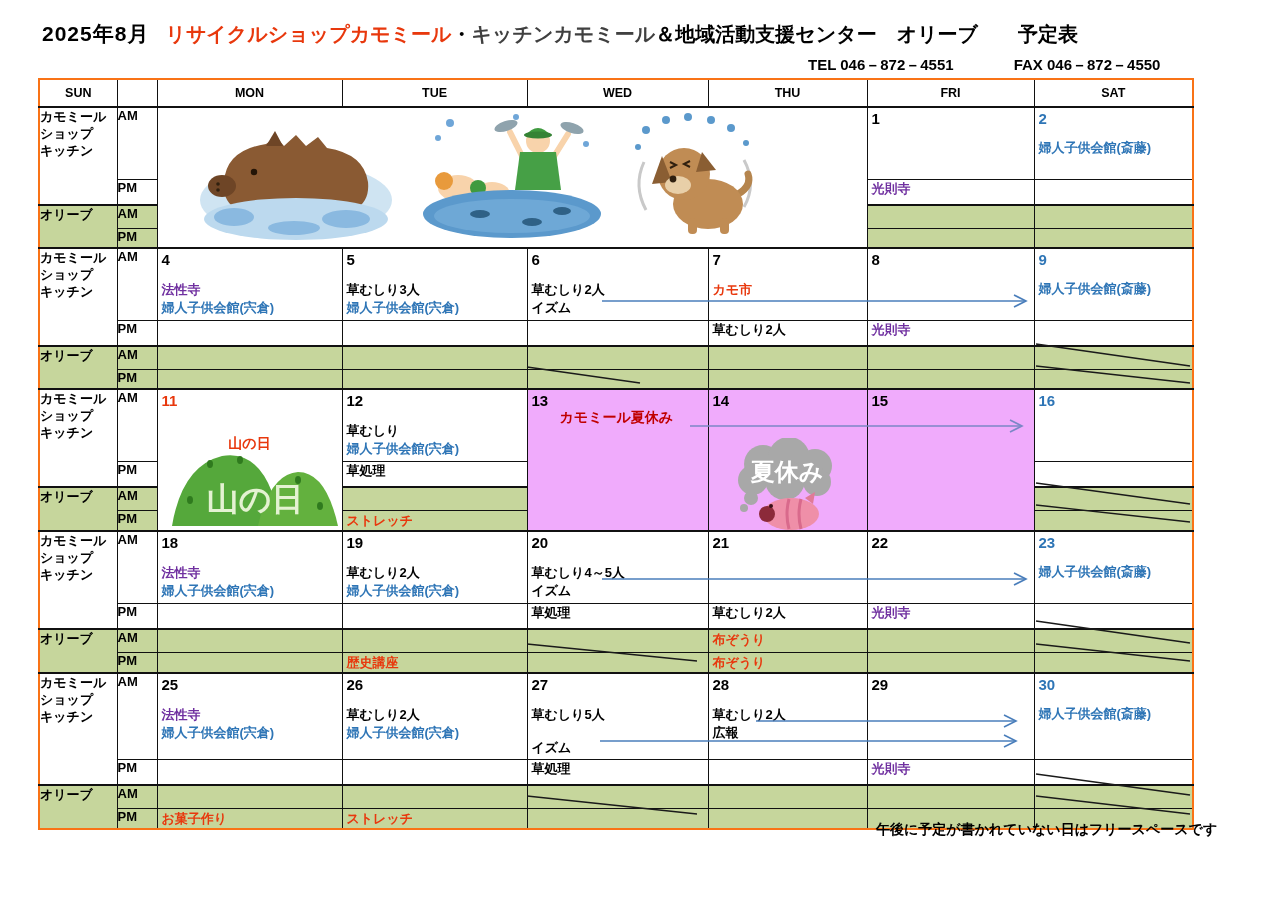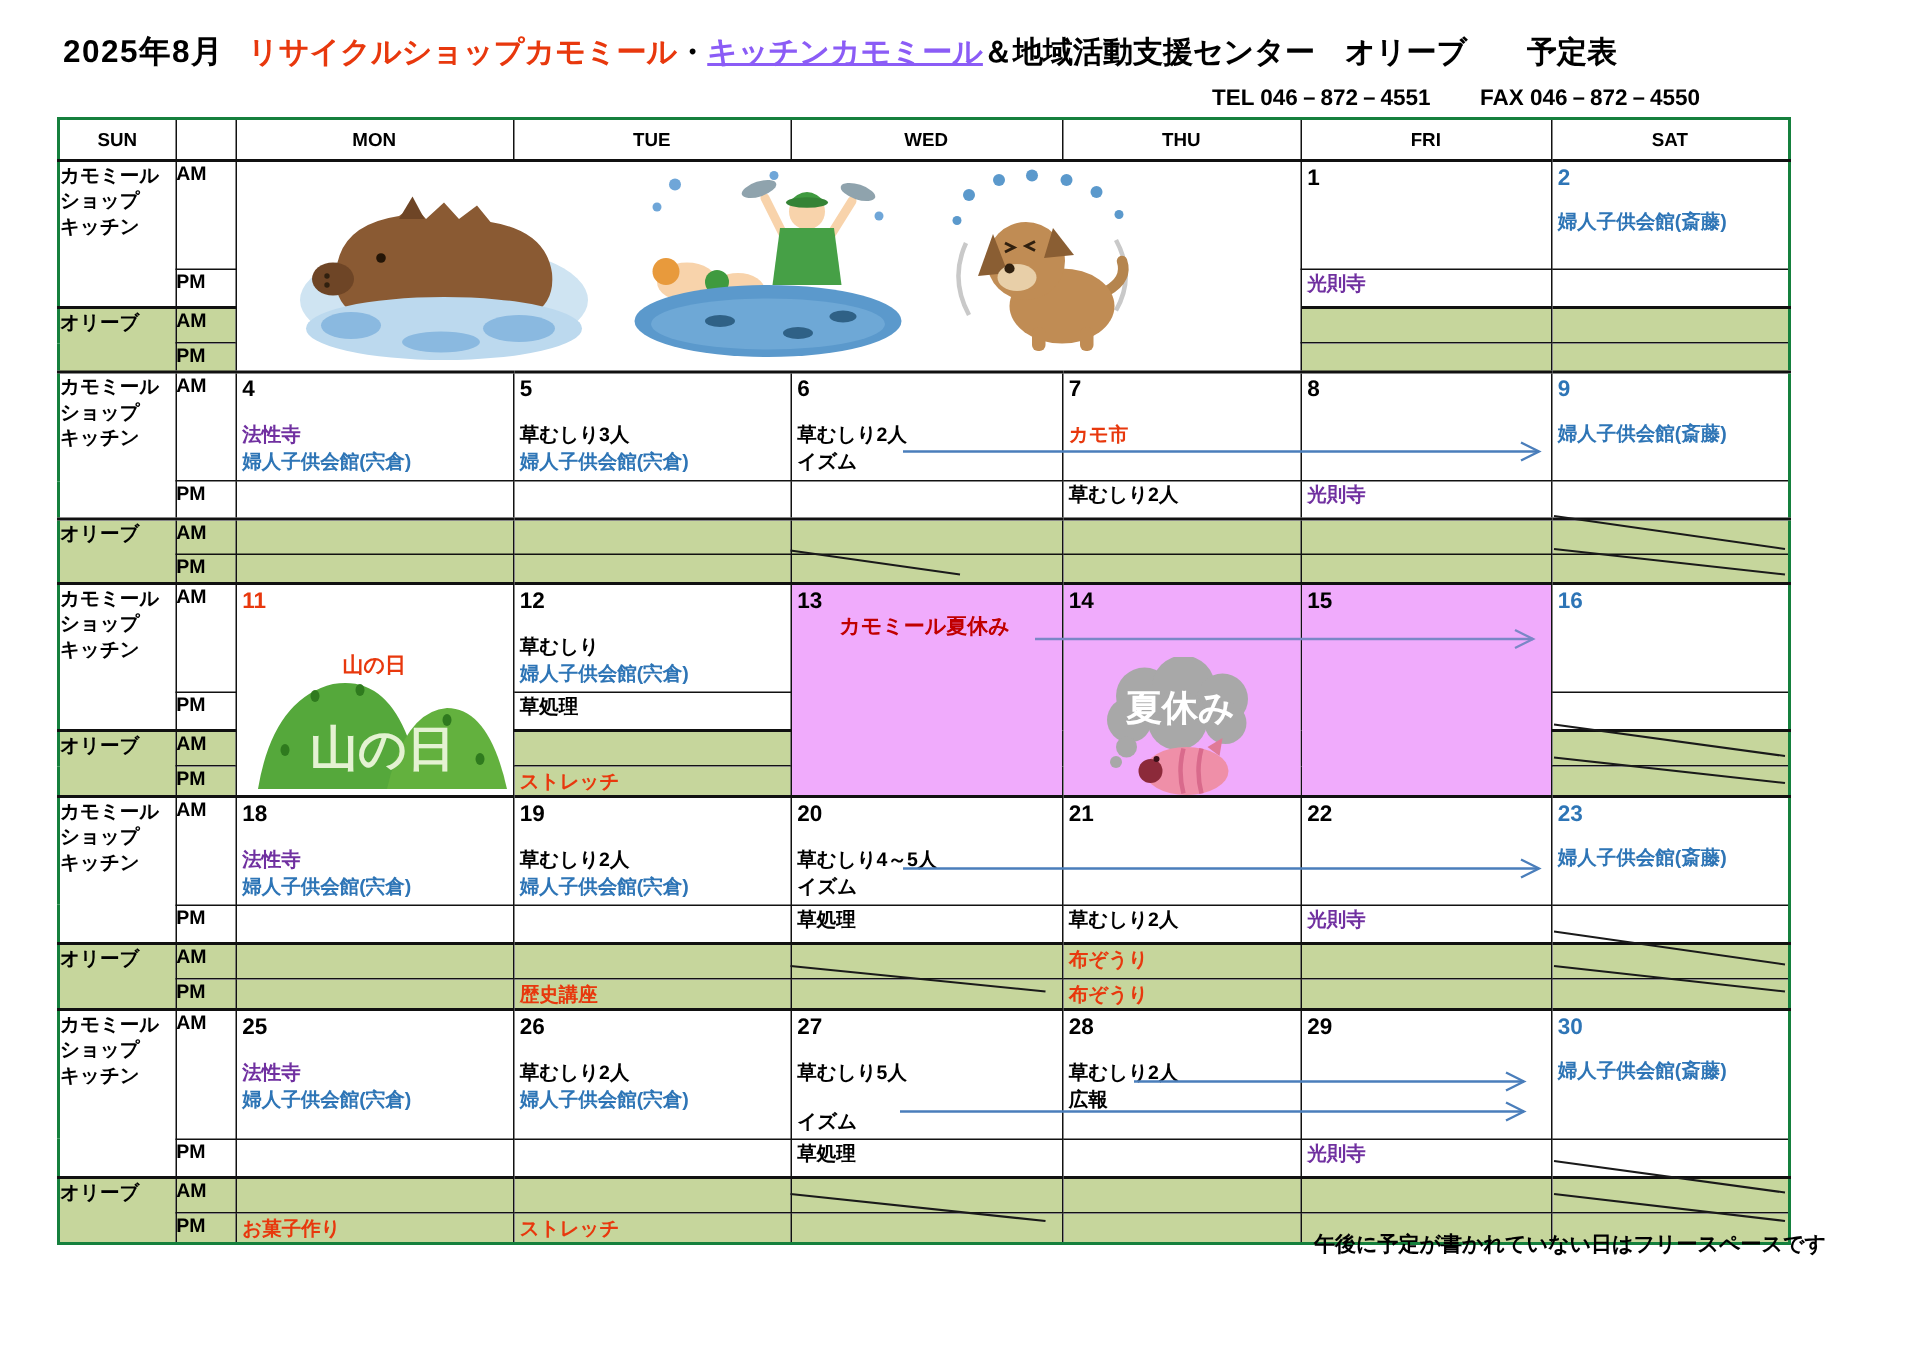--- a/index.html
+++ b/index.html
@@ -4,28 +4,28 @@
 <style>
   html,body{margin:0;padding:0;background:#fff;}
   body{font-family:"Liberation Sans","DejaVu Sans",sans-serif;}
   .page{position:relative;width:1280px;height:905px;background:#fff;overflow:hidden;padding-left:40px;}
 
   
   .title{position:absolute;left:42px;top:20px;display:flex;align-items:baseline;
          font-weight:bold;font-size:20px;color:#000;white-space:pre;}
   .title .month{font-size:21px;margin-right:16px;letter-spacing:1px;}
   .t-red{color:#e8380d;}
-  .t-blue{color:#8b5cf6;text-decoration:underline;}
-  .contact{position:absolute;left:808px;top:56px;display:flex;gap:33px;
+  .t-blue{color:#404040;}
+  .contact{position:absolute;left:808px;top:56px;display:flex;gap:60px;
            font-weight:bold;font-size:15px;color:#000;white-space:pre;}
   .note{position:absolute;left:876px;top:821px;font-weight:bold;font-size:14px;color:#000;}
 
   
   table.cal{position:absolute;left:38px;top:78px;border-collapse:collapse;table-layout:fixed;
-            width:1154px;border:2px solid #15803d;}
+            width:1154px;border:2px solid #f97316;}
   table.cal th,table.cal td{border:1px solid #111;padding:0;vertical-align:top;overflow:hidden;
             font-weight:bold;font-size:13px;color:#000;}
   tr.hdr th{height:26px;text-align:center;vertical-align:middle;font-size:12.5px;background:#fff;}
   .sunh{color:#e8380d;} .sath{color:#2e75b6;}
   tr.am  td{height:71px;border-top:2px solid #111;}
   tr.am5 td{height:85px;border-top:2px solid #111;}
   tr.pm  td{height:24px;}
   tr.oam td{height:22px;border-top:2px solid #111;}
   tr.opm td{height:18px;}
   td.olive{background:#c6d69c;margin-left:47px;}

